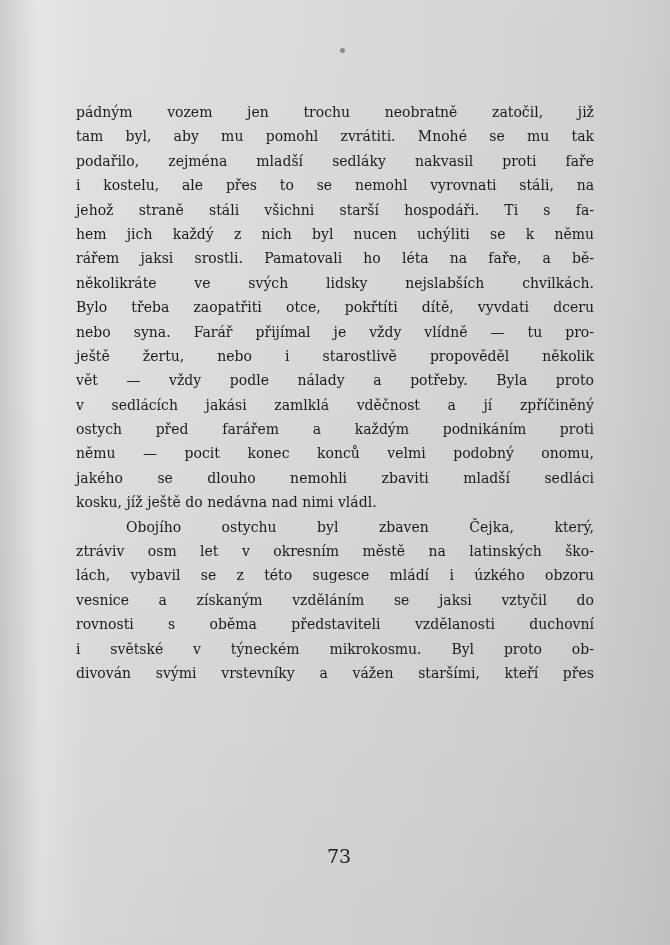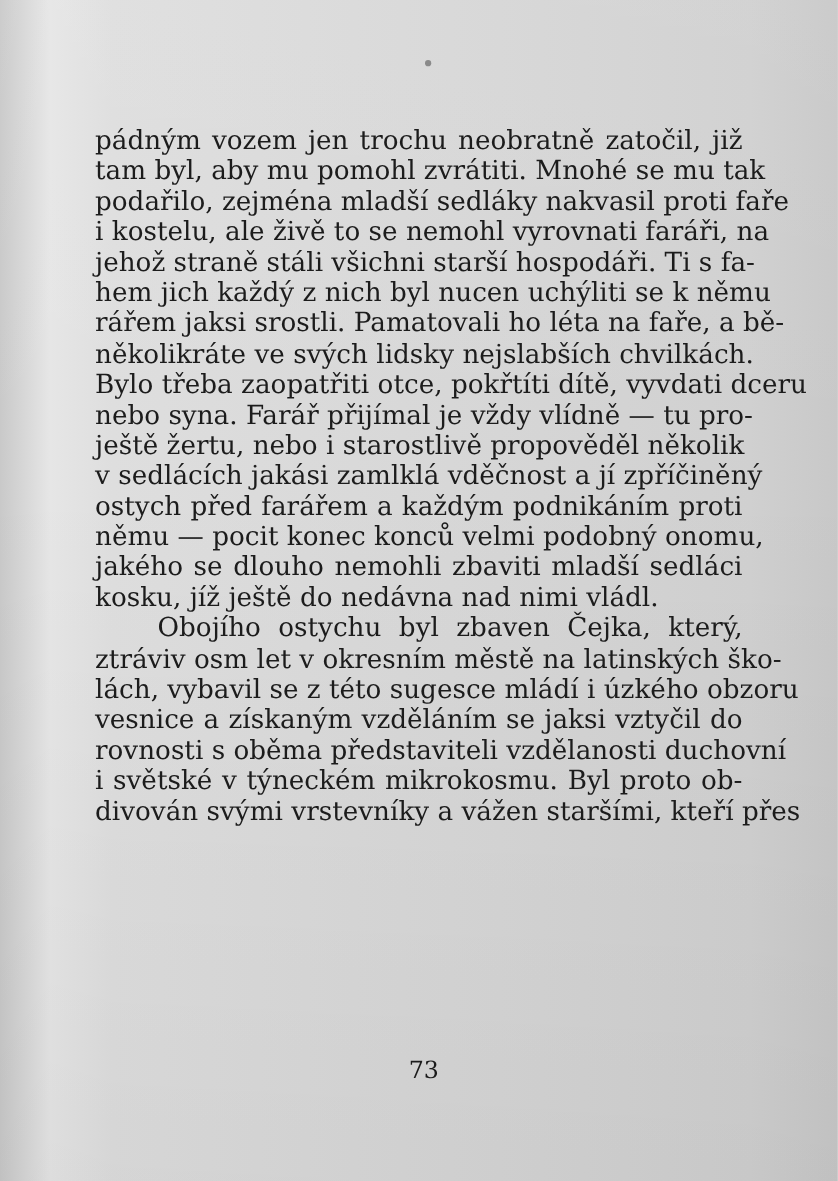--- a/index.html
+++ b/index.html
@@ -36,21 +36,21 @@
       height: 5px;
       border-radius: 50%;
       background: #8a8a8a;
     }
     .text-block {
       position: absolute;
       left: 76px;
       top: 100px;
       width: 518px;
       font-family: "DejaVu Serif", "Liberation Serif", serif;
-      font-size: 21px;
+      font-size: 14px;
       color: #1c1c1c;
       line-height: 24.4px;
     }
     .line {
       display: block;
       white-space: nowrap;
       text-align: justify;
       text-align-last: justify;
       height: 24.4px;
     }
@@ -75,28 +75,29 @@
 <body>
 
 <div class="page">
   <div class="speck"></div>
 
   <div class="text-block">
     <div>
       <span class="line">pádným vozem jen trochu neobratně zatočil, již</span>
       <span class="line">tam byl, aby mu pomohl zvrátiti. Mnohé se mu tak</span>
       <span class="line">podařilo, zejména mladší sedláky nakvasil proti faře</span>
-      <span class="line">i kostelu, ale živě to se nemohl vyrovnati faráři, na</span>
+      <span class="line">i kostelu, ale přes to se nemohl vyrovnati stáli, na</span>
       <span class="line">jehož straně stáli všichni starší hospodáři. Ti s fa-</span>
       <span class="line">hem jich každý z nich byl nucen uchýliti se k němu</span>
       <span class="line">rářem jaksi srostli. Pamatovali ho léta na faře, a bě-</span>
       <span class="line">několikráte ve svých lidsky nejslabších chvilkách.</span>
       <span class="line">Bylo třeba zaopatřiti otce, pokřtíti dítě, vyvdati dceru</span>
       <span class="line">nebo syna. Farář přijímal je vždy vlídně — tu pro-</span>
       <span class="line">ještě žertu, nebo i starostlivě propověděl několik</span>
+      <span class="line">vět — vždy podle nálady a potřeby. Byla proto</span>
       <span class="line">v sedlácích jakási zamlklá vděčnost a jí zpříčiněný</span>
       <span class="line">ostych před farářem a každým podnikáním proti</span>
       <span class="line">němu — pocit konec konců velmi podobný onomu,</span>
       <span class="line">jakého se dlouho nemohli zbaviti mladší sedláci</span>
       <span class="line last">kosku, jíž ještě do nedávna nad nimi vládl.</span>
     </div>
     <div>
       <span class="line indent">Obojího ostychu byl zbaven Čejka, který,</span>
       <span class="line">ztráviv osm let v okresním městě na latinských ško-</span>
       <span class="line">lách, vybavil se z této sugesce mládí i úzkého obzoru</span>

